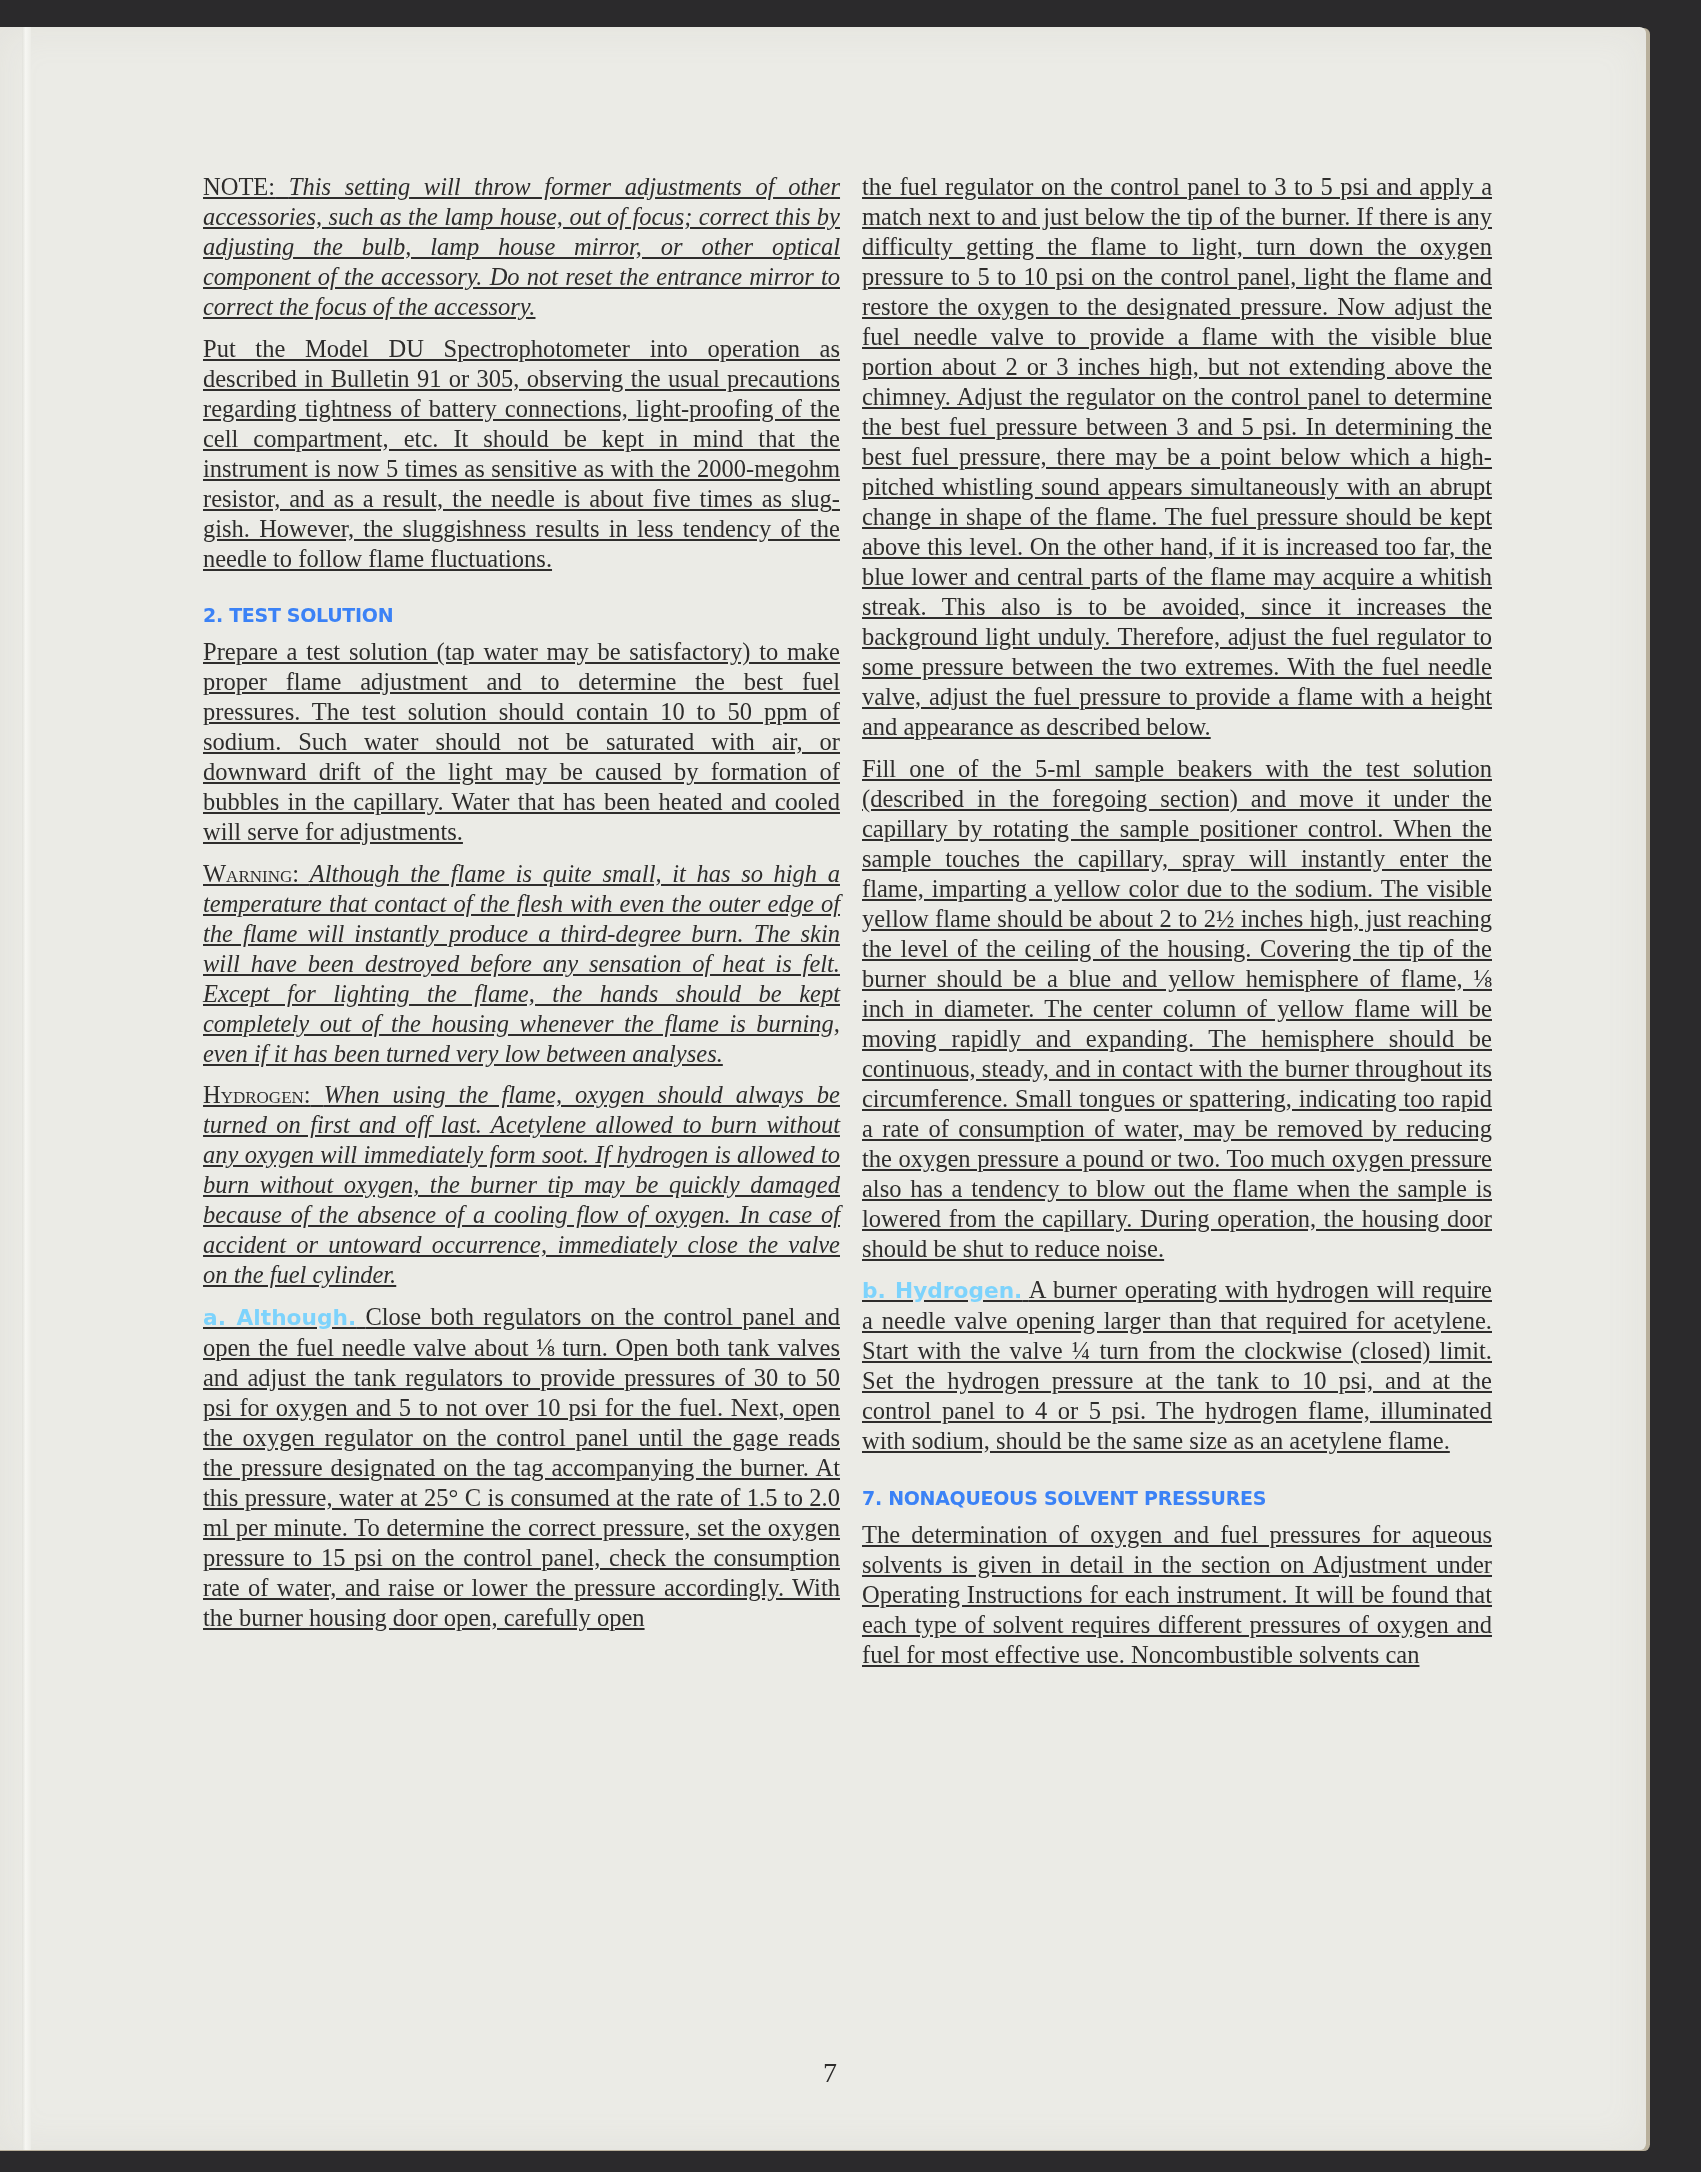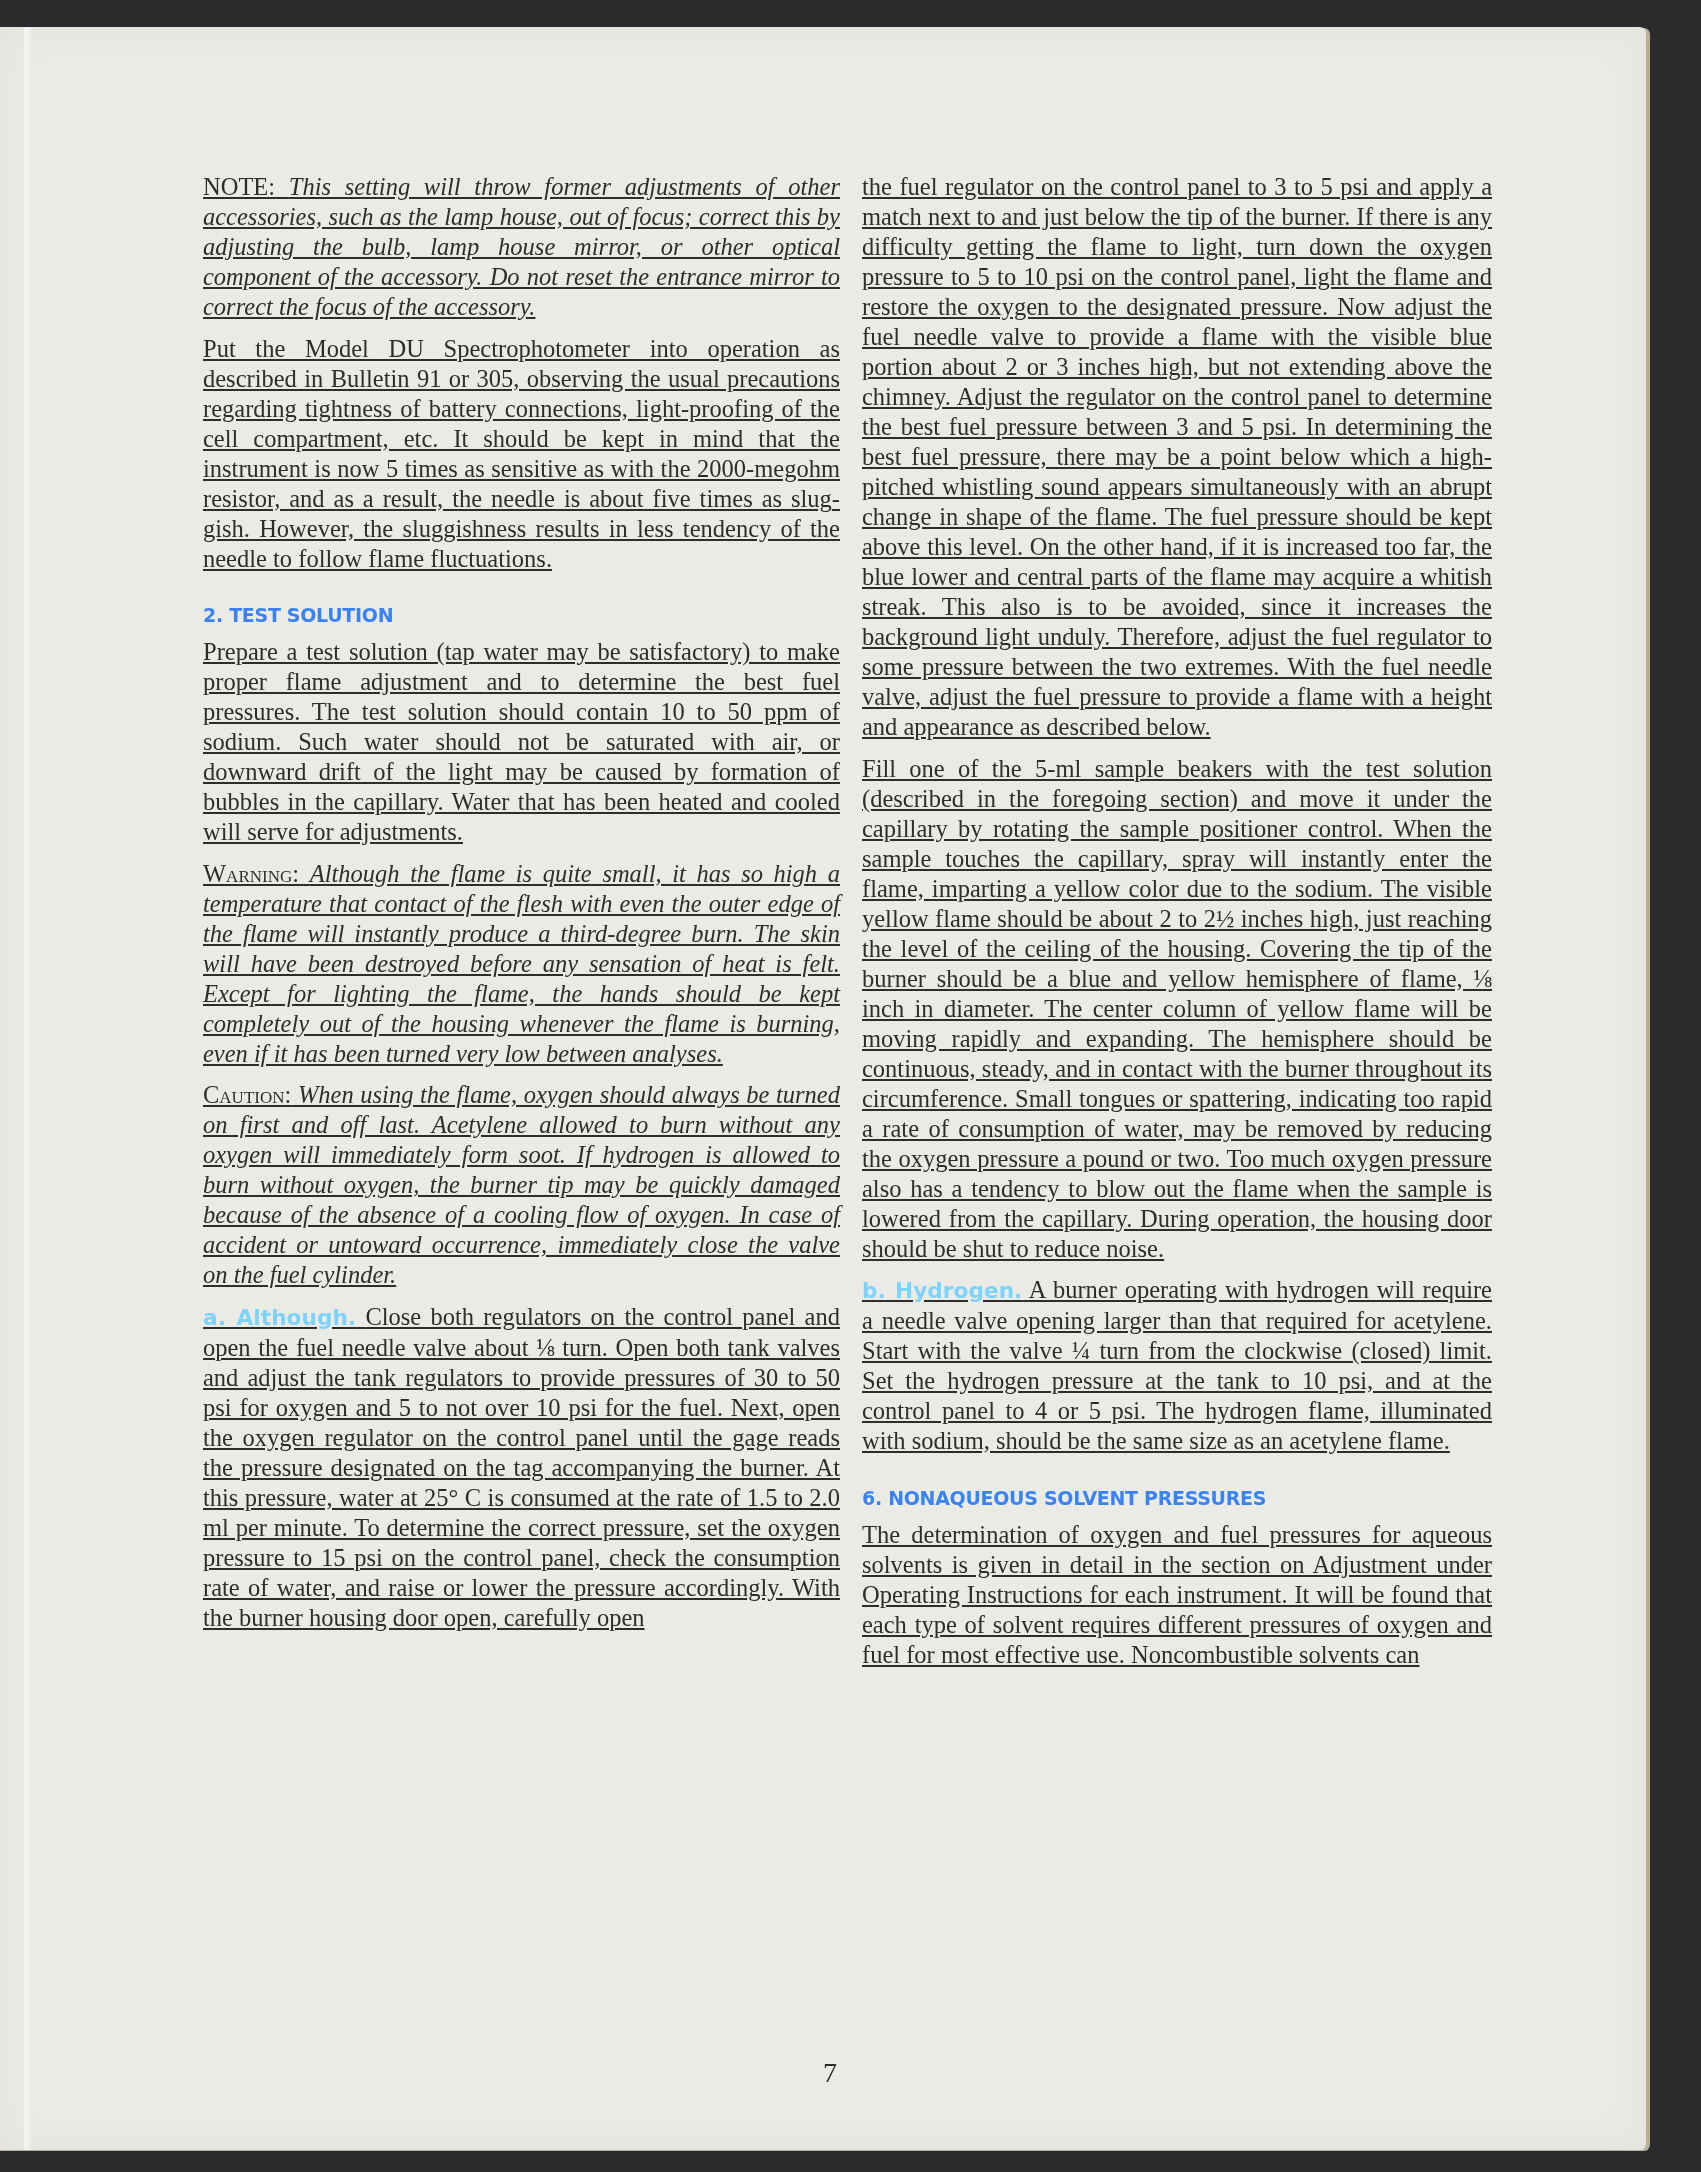--- a/index.html
+++ b/index.html
@@ -77,34 +77,34 @@
   <p>Put the Model DU Spectrophotometer into operation as described in Bulletin 91 or 305, observing the usual precautions regarding tightness of battery con­nections, light-proofing of the cell compartment, etc. It should be kept in mind that the instrument is now 5 times as sensitive as with the 2000-megohm resistor, and as a result, the needle is about five times as slug­gish. However, the sluggishness results in less tend­ency of the needle to follow flame fluctuations.</p>
 
   <h2>2. TEST SOLUTION</h2>
   <p>Prepare a test solution (tap water may be satisfactory) to make proper flame adjustment and to determine the best fuel pressures. The test solution should con­tain 10 to 50 ppm of sodium. Such water should not be saturated with air, or downward drift of the light may be caused by formation of bubbles in the capil­lary. Water that has been heated and cooled will serve for adjustments.</p>
 
   <p>
     <span class="smallcaps">Warning:</span>
     <span class="italic">Although the flame is quite small, it has so high a temperature that contact of the flesh with even the outer edge of the flame will instantly produce a third-degree burn. The skin will have been de­stroyed before any sensation of heat is felt. Except for lighting the flame, the hands should be kept completely out of the housing whenever the flame is burning, even if it has been turned very low between analyses.</span>
   </p>
   <p>
-    <span class="smallcaps">Caution:</span>
+    <span class="smallcaps">Hydrogen:</span>
     <span class="italic">When using the flame, oxygen should al­ways be turned on first and off last. Acetylene allowed to burn without any oxygen will immediately form soot. If hydrogen is allowed to burn without oxygen, the burner tip may be quickly damaged because of the absence of a cooling flow of oxygen. In case of accident or untoward occurrence, immediately close the valve on the fuel cylinder.</span>
   </p>
   <p>
     <span class="run-in">a. Although.</span>
     <span>Close both regulators on the control panel and open the fuel needle valve about ⅛ turn. Open both tank valves and adjust the tank regulators to provide pressures of 30 to 50 psi for oxygen and 5 to not over 10 psi for the fuel. Next, open the oxy­gen regulator on the control panel until the gage reads the pressure designated on the tag accompanying the burner. At this pressure, water at 25° C is consumed at the rate of 1.5 to 2.0 ml per minute. To determine the correct pressure, set the oxygen pressure to 15 psi on the control panel, check the consumption rate of water, and raise or lower the pressure accordingly. With the burner housing door open, carefully open</span>
   </p>
 </div>
 
 <div class="column col-right">
   <p>the fuel regulator on the control panel to 3 to 5 psi and apply a match next to and just below the tip of the burner. If there is any difficulty getting the flame to light, turn down the oxygen pressure to 5 to 10 psi on the control panel, light the flame and restore the oxygen to the designated pressure. Now adjust the fuel needle valve to provide a flame with the visible blue portion about 2 or 3 inches high, but not extend­ing above the chimney. Adjust the regulator on the control panel to determine the best fuel pressure between 3 and 5 psi. In determining the best fuel pressure, there may be a point below which a high-pitched whistling sound appears simultaneously with an abrupt change in shape of the flame. The fuel pressure should be kept above this level. On the other hand, if it is increased too far, the blue lower and central parts of the flame may acquire a whitish streak. This also is to be avoided, since it increases the background light unduly. Therefore, adjust the fuel regulator to some pressure between the two ex­tremes. With the fuel needle valve, adjust the fuel pressure to provide a flame with a height and appear­ance as described below.</p>
   <p>Fill one of the 5-ml sample beakers with the test solu­tion (described in the foregoing section) and move it under the capillary by rotating the sample posi­tioner control. When the sample touches the capillary, spray will instantly enter the flame, imparting a yellow color due to the sodium. The visible yellow flame should be about 2 to 2½ inches high, just reaching the level of the ceiling of the housing. Covering the tip of the burner should be a blue and yellow hemi­sphere of flame, ⅛ inch in diameter. The center column of yellow flame will be moving rapidly and expanding. The hemisphere should be continuous, steady, and in contact with the burner throughout its circumference. Small tongues or spattering, indicating too rapid a rate of consumption of water, may be removed by reducing the oxygen pressure a pound or two. Too much oxygen pressure also has a tendency to blow out the flame when the sample is lowered from the capillary. During operation, the housing door should be shut to reduce noise.</p>
   <p>
     <span class="run-in">b. Hydrogen.</span>
     <span>A burner operating with hydrogen will require a needle valve opening larger than that re­quired for acetylene. Start with the valve ¼ turn from the clockwise (closed) limit. Set the hydrogen pres­sure at the tank to 10 psi, and at the control panel to 4 or 5 psi. The hydrogen flame, illuminated with sodium, should be the same size as an acetylene flame.</span>
   </p>
-  <h2>6. NONAQUEOUS SOLVENT PRESSURES</h2>
+  <h2>7. NONAQUEOUS SOLVENT PRESSURES</h2>
   <p>The determination of oxygen and fuel pressures for aqueous solvents is given in detail in the section on Adjustment under Operating Instructions for each instrument. It will be found that each type of solvent requires different pressures of oxygen and fuel for most effective use. Noncombustible solvents can</p>
 </div>
 
 <div class="page-number">7</div>
 
 
 </body></html>

